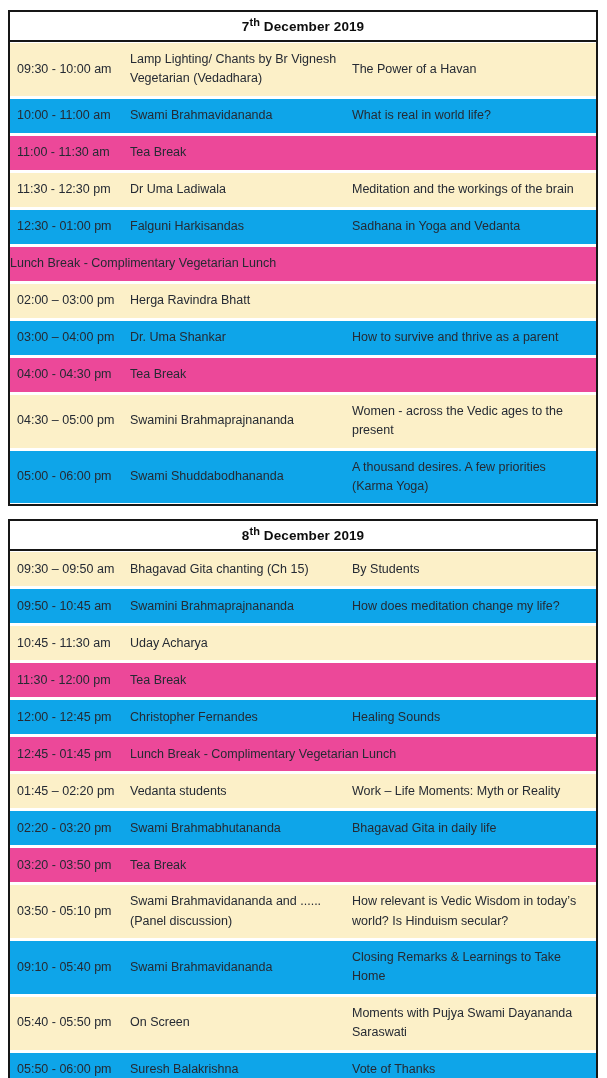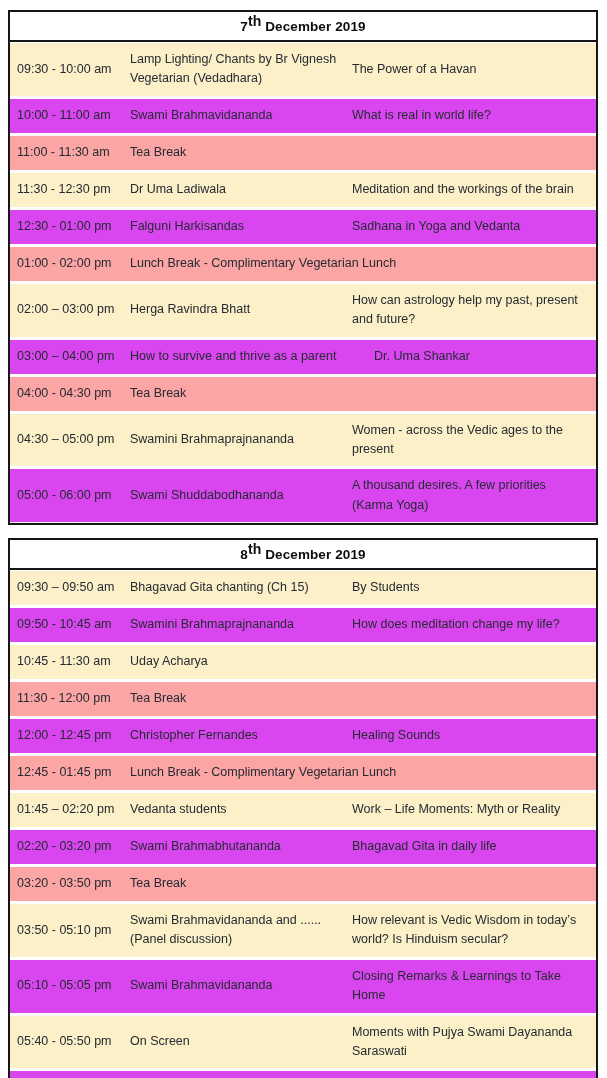--- a/index.html
+++ b/index.html
@@ -25,39 +25,39 @@
   .table-title {
     text-align: center;
     font-weight: bold;
     font-size: 13.5px;
     color: #0d0d0d;
     padding: 7px 4px 6px 4px;
     border-bottom: 2px solid #161616;
     letter-spacing: 0.1px;
   }
   .table-title sup {
-    font-size: 14px;
+    font-size: 11px;
     line-height: 0;
   }
   .rows {
     display: flex;
     flex-direction: column;
     gap: 3px;
     padding: 1px 0;
   }
   .row {
     display: flex;
     align-items: center;
     min-height: 34px;
     font-size: 12.5px;
     line-height: 1.55;
   }
   .bg-yellow { background: #fcf0c8; }
-  .bg-blue   { background: #d946ef; }
-  .bg-white  { background: #fca5a5; }
+  .bg-blue   { background: #0ea5e9; }
+  .bg-white  { background: #ec4899; }
   .cell {
     box-sizing: border-box;
     padding-top: 7px;
     padding-bottom: 7px;
   }
   .cell.time {
     width: 120px;
     flex: 0 0 120px;
     padding-left: 7px;
     padding-right: 2px;
@@ -104,32 +104,30 @@
           <div class="cell time">11:30 - 12:30 pm</div>
           <div class="cell speaker">Dr Uma Ladiwala</div>
           <div class="cell topic">Meditation and the workings of the brain</div>
         </div>
         <div class="row bg-blue">
           <div class="cell time">12:30 - 01:00 pm</div>
           <div class="cell speaker">Falguni Harkisandas</div>
           <div class="cell topic">Sadhana in Yoga and Vedanta</div>
         </div>
         <div class="row bg-white">
-          <div class="cell time">01:00 - 02:00 pm</div>
           <div class="cell speaker span">Lunch Break - Complimentary Vegetarian Lunch</div>
         </div>
         <div class="row bg-yellow">
           <div class="cell time">02:00 – 03:00 pm</div>
           <div class="cell speaker">Herga Ravindra Bhatt</div>
-          <div class="cell topic">How can astrology help my past, present and future?</div>
         </div>
         <div class="row bg-blue">
           <div class="cell time">03:00 – 04:00 pm</div>
+          <div class="cell speaker">Dr. Uma Shankar</div>
           <div class="cell topic">How to survive and thrive as a parent</div>
-          <div class="cell speaker">Dr. Uma Shankar</div>
         </div>
         <div class="row bg-white">
           <div class="cell time">04:00 - 04:30 pm</div>
           <div class="cell speaker span">Tea Break</div>
         </div>
         <div class="row bg-yellow">
           <div class="cell time">04:30 – 05:00 pm</div>
           <div class="cell speaker">Swamini Brahmaprajnananda</div>
           <div class="cell topic">Women - across the Vedic ages to the present</div>
         </div>
@@ -184,21 +182,21 @@
         <div class="row bg-white">
           <div class="cell time">03:20 - 03:50 pm</div>
           <div class="cell speaker span">Tea Break</div>
         </div>
         <div class="row bg-yellow">
           <div class="cell time">03:50 - 05:10 pm</div>
           <div class="cell speaker">Swami Brahmavidananda and ......(Panel discussion)</div>
           <div class="cell topic">How relevant is Vedic Wisdom in today’s world? Is Hinduism secular?</div>
         </div>
         <div class="row bg-blue">
-          <div class="cell time">05:10 - 05:05 pm</div>
+          <div class="cell time">09:10 - 05:40 pm</div>
           <div class="cell speaker">Swami Brahmavidananda</div>
           <div class="cell topic">Closing Remarks &amp; Learnings to Take Home</div>
         </div>
         <div class="row bg-yellow">
           <div class="cell time">05:40 - 05:50 pm</div>
           <div class="cell speaker">On Screen</div>
           <div class="cell topic">Moments with Pujya Swami Dayananda Saraswati</div>
         </div>
         <div class="row bg-blue">
           <div class="cell time">05:50 - 06:00 pm</div>

